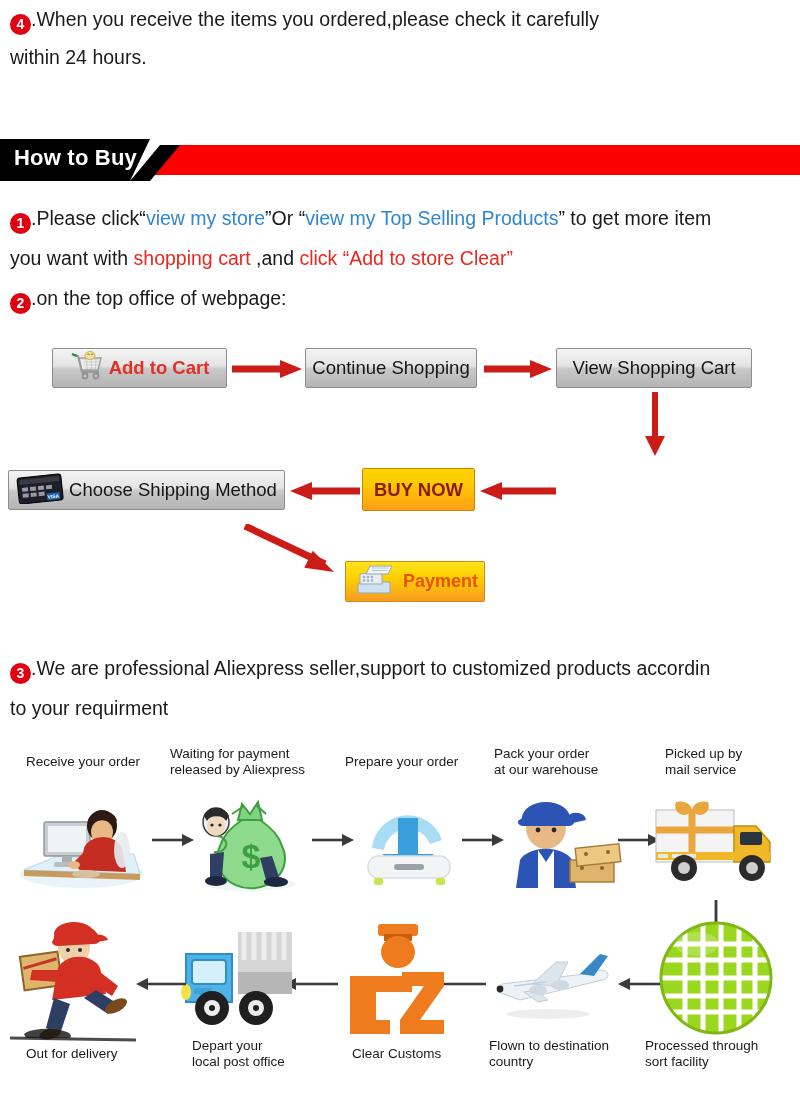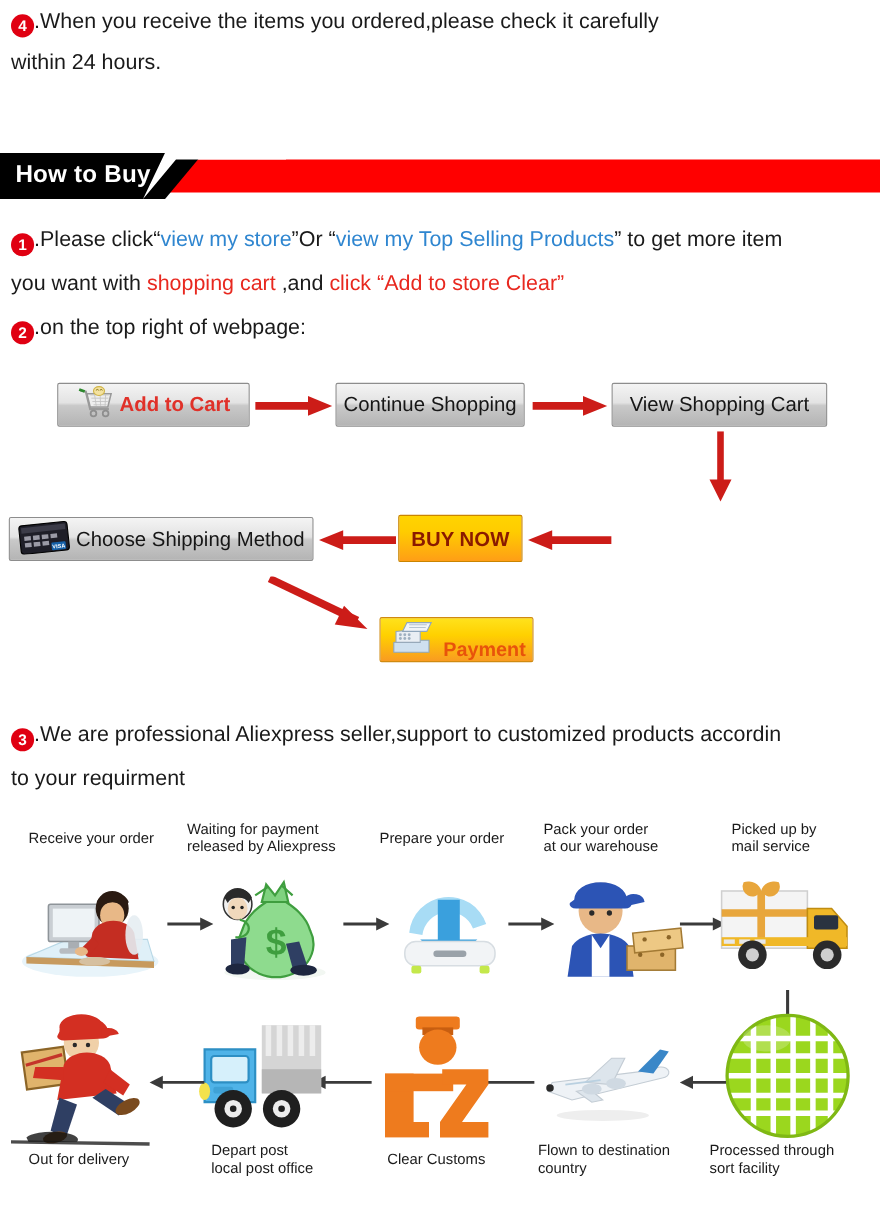--- a/index.html
+++ b/index.html
@@ -120,21 +120,20 @@
     color: #8a1a00;
     font-weight: bold;
     align-items: center;
   }
   .btn.payment {
     background: linear-gradient(to bottom, #ffe21c 0%, #ffd000 40%, #f99b21 100%);
     border: 1px solid #d08a10;
     color: #e8530b;
     font-weight: bold;
     font-size: 18px;
-    align-items: flex-end;
   }
   .btn .btn-label { display: inline-block; }
   .btn .btn-label.redtext { color: #e03129; font-weight: bold; }
 
   
   .btn-ico { display:inline-block; margin-right: 5px; flex: none; }
 
   
   .arrow-h, .arrow-v, .arrow-diag { position: absolute; }
   .arrow-h svg, .arrow-v svg, .arrow-diag svg { display: block; }
@@ -168,21 +167,21 @@
 </div>
 
 <div class="steps">
   <div class="step-line">
     <span class="badge">1</span><span>.Please click“</span><span class="blue">view my store</span><span>”Or “</span><span class="blue">view my Top Selling Products</span><span>” to get more item</span>
   </div>
   <div class="step-line">
     <span>you want with </span><span class="red">shopping cart</span><span> ,and </span><span class="red">click “Add to store Clear”</span>
   </div>
   <div class="step-line">
-    <span class="badge">2</span><span>.on the top right of webpage:</span>
+    <span class="badge">2</span><span>.on the top office of webpage:</span>
   </div>
 </div>
 
 <div class="flow">
 
   <div class="btn" style="left:52px; top:348px; width:175px; height:40px;">
     <span class="btn-ico">
       <svg width="34" height="30" viewBox="0 0 34 30">
         <path d="M3 4 L8 5 L12 21 L29 21" fill="none" stroke="#9a9a9a" stroke-width="2"></path>
         <path d="M9 7 L31 7 L28 19 L12 19 Z" fill="#eeeeee" stroke="#9a9a9a" stroke-width="1.4"></path>
@@ -554,21 +553,21 @@
       <path d="M2 130 L128 132" stroke="#111111" stroke-width="3" opacity="0.75"></path>
       <path d="M16 126 a20 6 0 0 1 46 4 l-44 0 Z" fill="#111111" opacity="0.8"></path>
     </svg>
   </div>
 
   <div class="ship-label" style="left:26px; top:306px; width:140px;">
     <div>Out for delivery</div>
     <div></div>
   </div>
   <div class="ship-label" style="left:192px; top:298px; width:150px;">
-    <div>Depart post</div>
+    <div>Depart your</div>
     <div>local post office</div>
   </div>
   <div class="ship-label" style="left:352px; top:306px; width:140px;">
     <div>Clear Customs</div>
     <div></div>
   </div>
   <div class="ship-label" style="left:489px; top:298px; width:160px;">
     <div>Flown to destination</div>
     <div>country</div>
   </div>

